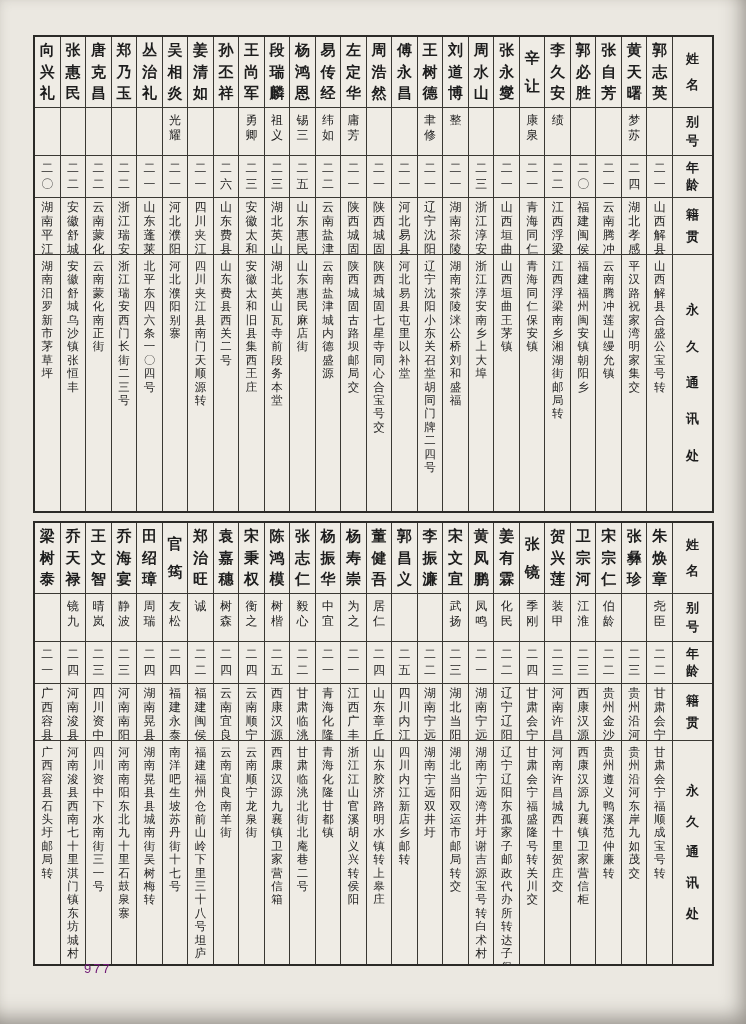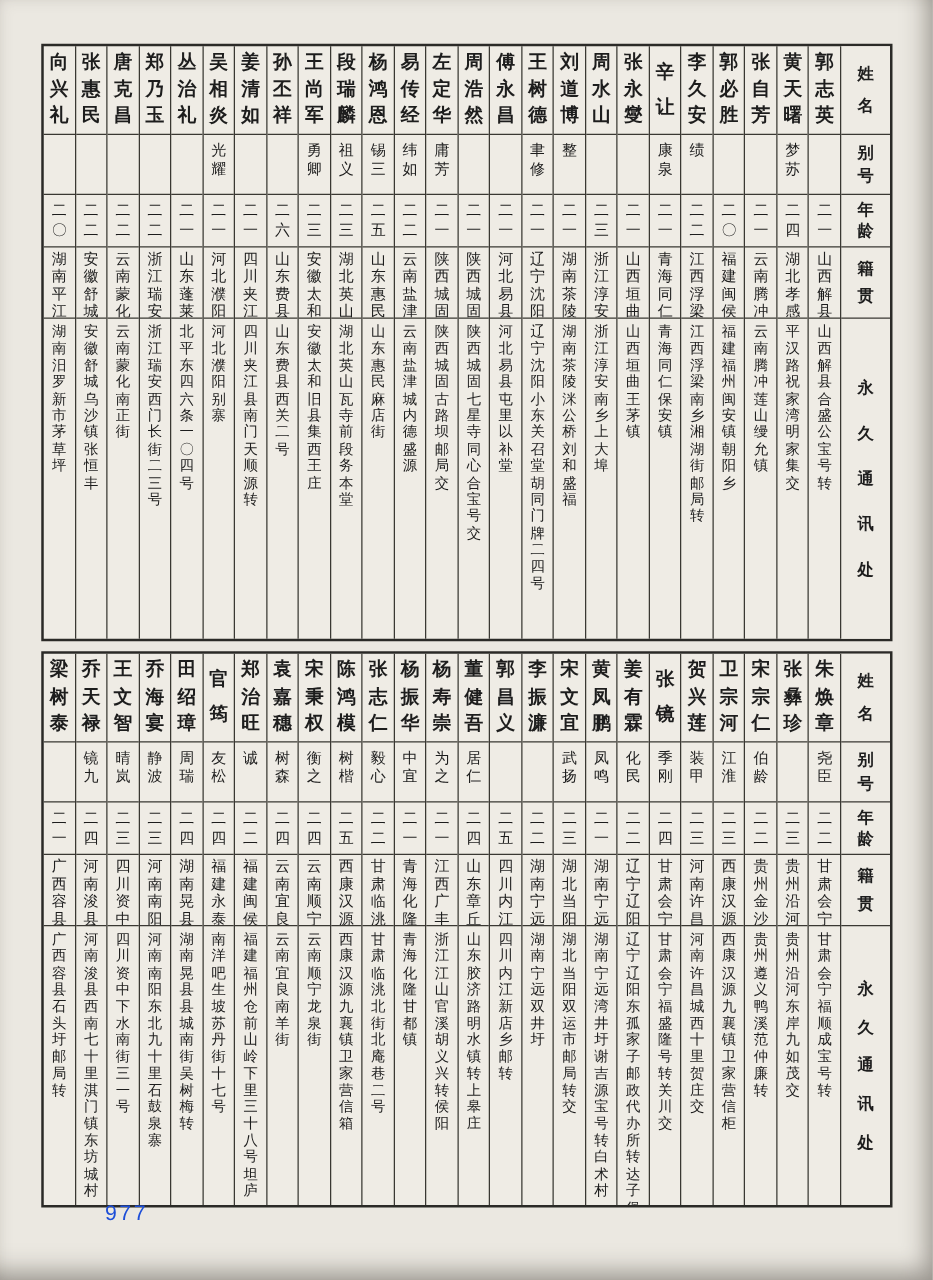--- a/index.html
+++ b/index.html
@@ -57,21 +57,21 @@
   .age-cell{height:42px;flex:0 0 auto;}
   .age-cell .chars{justify-content:center;row-gap:3px;font-size:12px;}
   .origin-cell{height:57px;flex:0 0 auto;}
   .origin-cell .chars{justify-content:flex-start;padding-top:3px;row-gap:1px;font-size:12px;}
   .address-cell{flex:1 1 auto;}
   .address-cell .chars{justify-content:flex-start;padding-top:5px;row-gap:1px;font-size:11.5px;}
   .header-cell .chars{justify-content:space-evenly;font-weight:bold;font-size:13px;padding:3px 0;row-gap:0;}
   .header-col .address-cell .chars{padding:26px 0;}
   .page-number{
     position:absolute;left:84px;top:961px;
-    font-size:17px;letter-spacing:2px;color:#1d4ed8;
+    font-size:13px;letter-spacing:2px;color:#701a75;
   }
 </style>
 </head>
 <body>
 
 <div class="page">
   <div id="table-top" class="dtable">
       <div class="col header-col">
         <div class="cell name-cell header-cell">
           <div class="chars">

